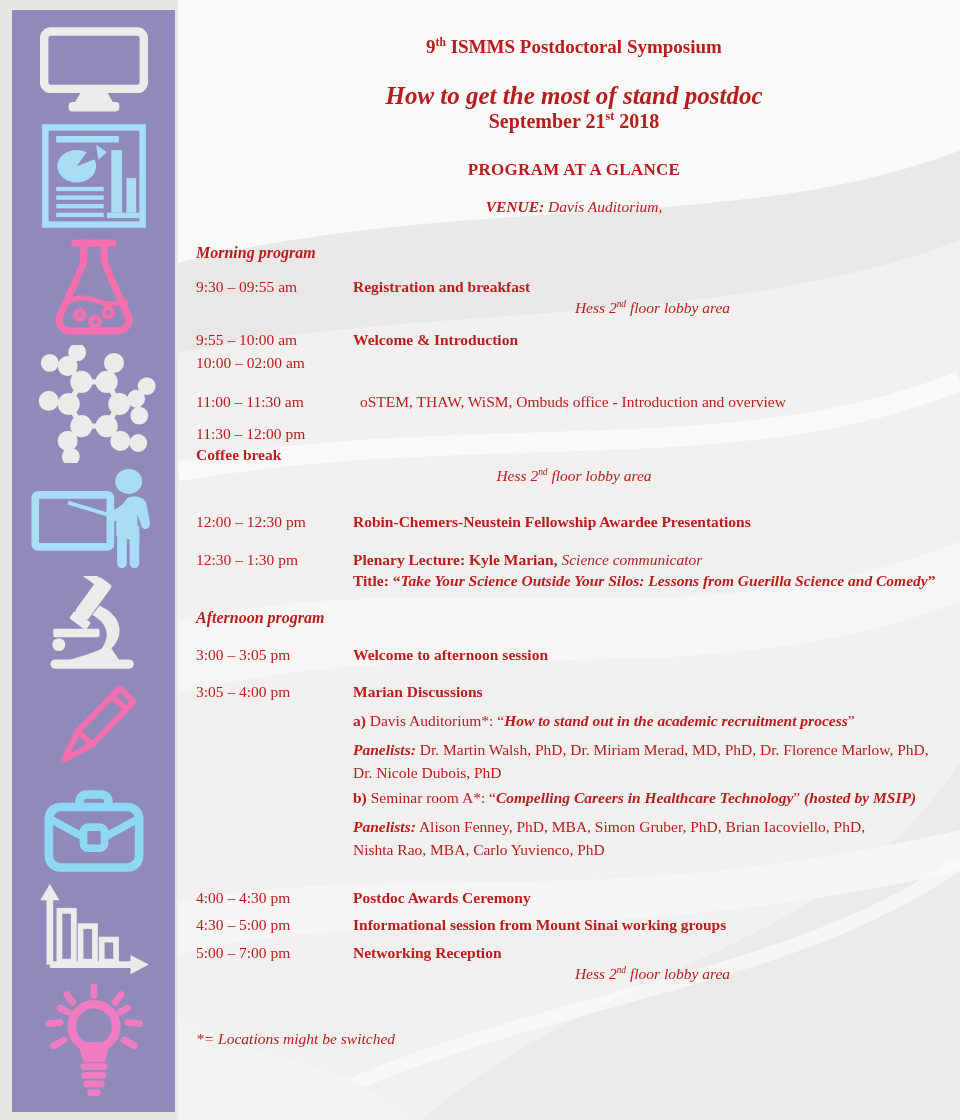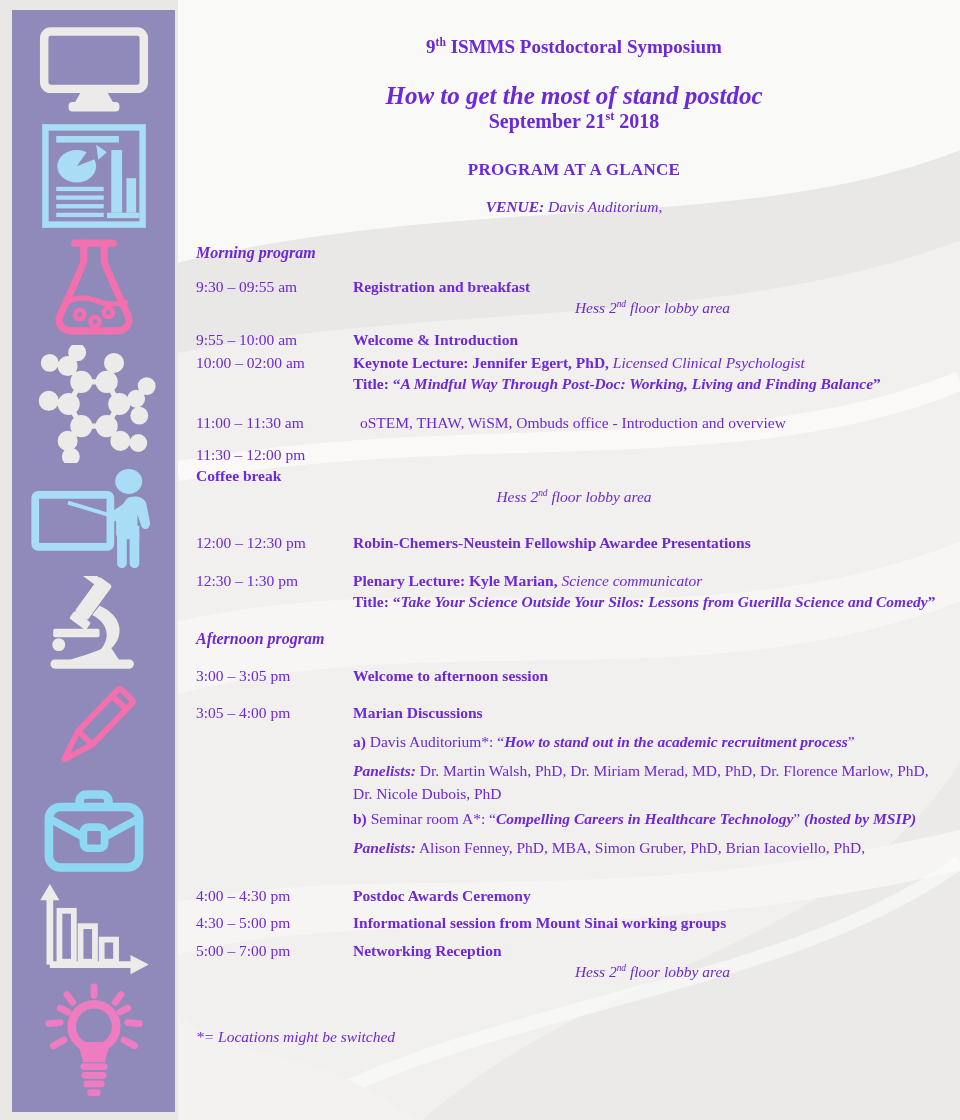--- a/index.html
+++ b/index.html
@@ -1,20 +1,20 @@
 <!DOCTYPE html>
 <html><head>
 <meta charset="utf-8">
 <style>
   html,body{margin:0;padding:0;}
   body{background:#d9d8d6;}
   .page{
     position:relative;width:960px;height:1120px;margin:0 auto;
     background:#e8e7e4;overflow:hidden;
-    font-family:"Liberation Serif","DejaVu Serif",serif;color:#6d28d9;
+    font-family:"Liberation Serif","DejaVu Serif",serif;color:#b91c1c;
   }
   
   .sidebar{
     position:absolute;left:12px;top:10px;width:163px;height:1102px;
     background:#8f8ab9;
     display:flex;flex-direction:column;align-items:center;justify-content:space-between;
     padding:14px 0;box-sizing:border-box;
   }
   .icon-box{display:flex;align-items:center;justify-content:center;}
   .ic-white{color:#ecebe9;}
@@ -255,24 +255,20 @@
           </div>
         </div>
 
         <div class="row mb2">
           <div class="time">9:55 – 10:00 am</div>
           <div class="desc b">Welcome &amp; Introduction</div>
         </div>
 
         <div class="row mb18">
           <div class="time">10:00 – 02:00 am</div>
-          <div class="desc">
-            <div class="nowrap"><span class="b">Keynote Lecture: Jennifer Egert, PhD,</span><span class="i"> Licensed Clinical Psychologist</span></div>
-            <div class="nowrap"><span class="b">Title: “</span><span class="bi">A Mindful Way Through Post-Doc: Working, Living and Finding Balance</span><span class="b">”</span></div>
-          </div>
         </div>
 
         <div class="row mb11">
           <div class="time">11:00 – 11:30 am</div>
           <div class="desc indent">oSTEM, THAW, WiSM, Ombuds office - Introduction and overview</div>
         </div>
 
         <div class="row mb25">
           <div class="time">11:30 – 12:00 pm</div>
           <div class="desc">
@@ -303,20 +299,21 @@
 
         <div class="row mb26">
           <div class="time">3:05 – 4:00 pm</div>
           <div class="desc">
             <div class="b mb7">Marian Discussions</div>
             <div class="pline nowrap mb6"><span class="b">a)</span><span> Davis Auditorium*: “</span><span class="bi">How to stand out in the academic recruitment process</span><span>”</span></div>
             <div class="pline nowrap"><span class="bi">Panelists:</span><span> Dr. Martin Walsh, PhD, Dr. Miriam Merad, MD, PhD, Dr. Florence Marlow, PhD,</span></div>
             <div class="pline mb2">Dr. Nicole Dubois, PhD</div>
             <div class="pline nowrap mb6"><span class="b">b)</span><span> Seminar room A*: “</span><span class="bi">Compelling Careers in Healthcare Technology</span><span>” </span><span class="bi">(hosted by MSIP)</span></div>
             <div class="pline nowrap"><span class="bi">Panelists:</span><span> Alison Fenney, PhD, MBA, Simon Gruber, PhD, Brian Iacoviello, PhD,</span></div>
+            <div class="pline">Nishta Rao, MBA, Carlo Yuvienco, PhD</div>
           </div>
         </div>
 
         <div class="row mb6">
           <div class="time">4:00 – 4:30 pm</div>
           <div class="desc b">Postdoc Awards Ceremony</div>
         </div>
 
         <div class="row mb7">
           <div class="time">4:30 – 5:00 pm</div>

